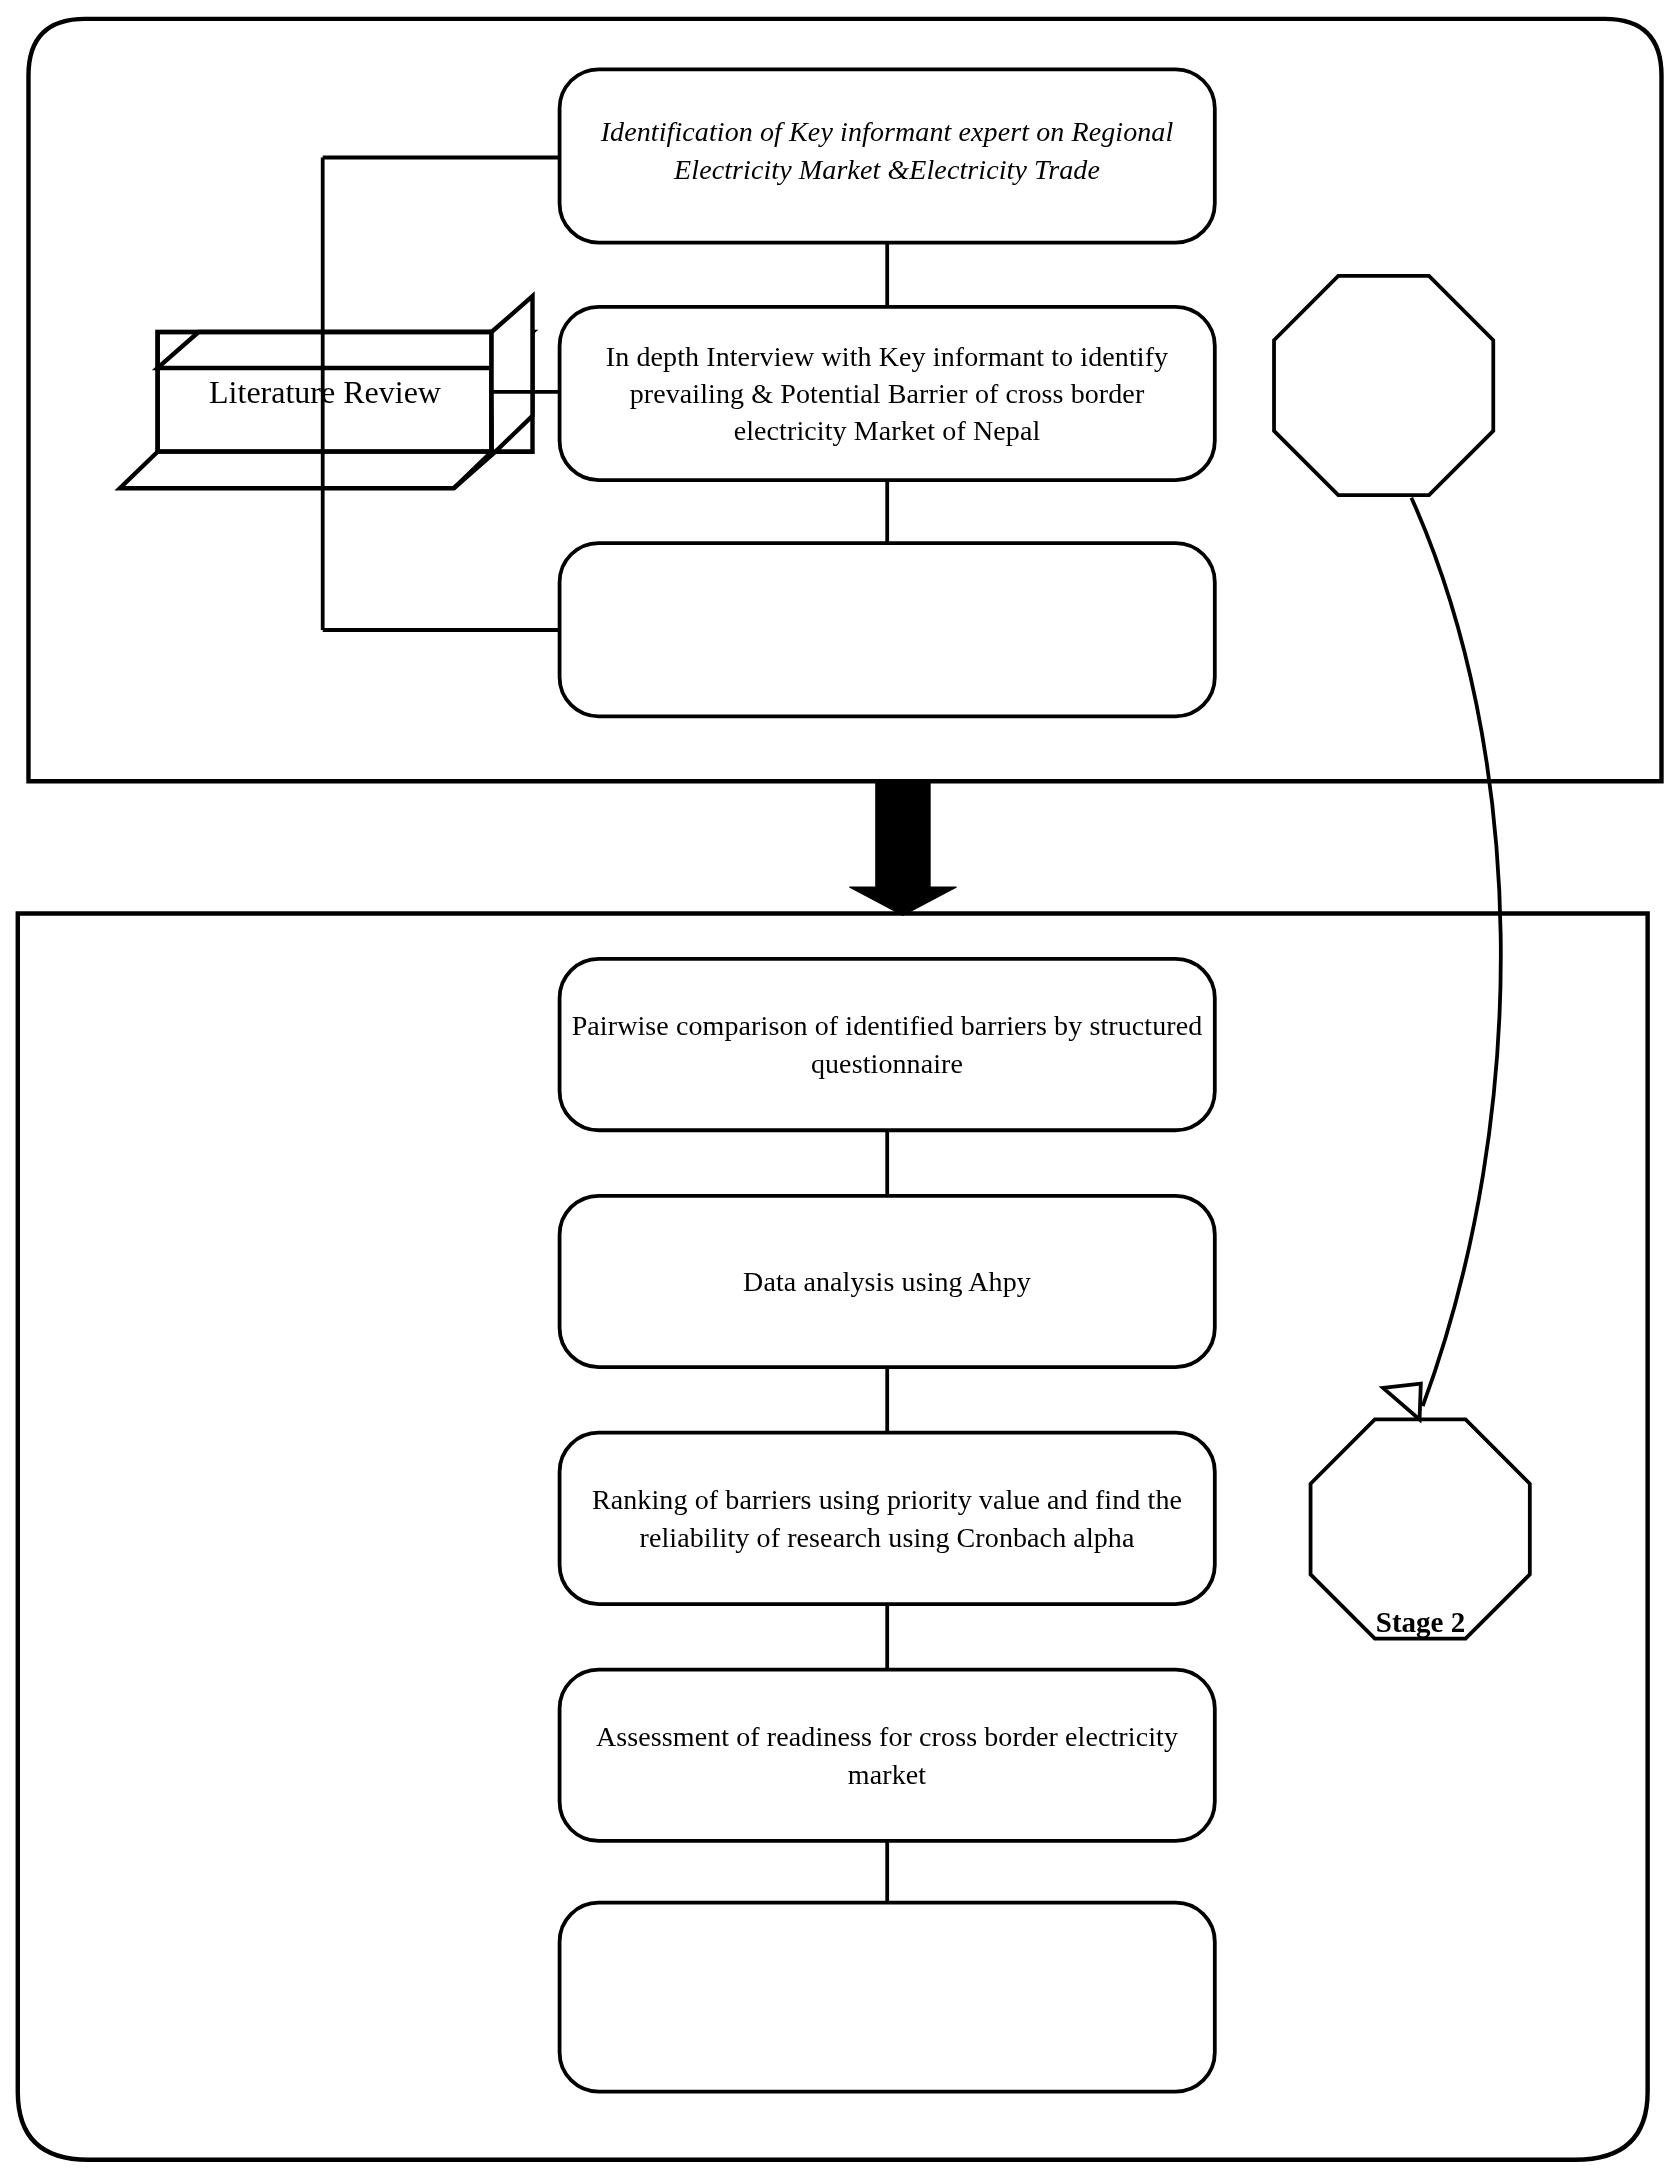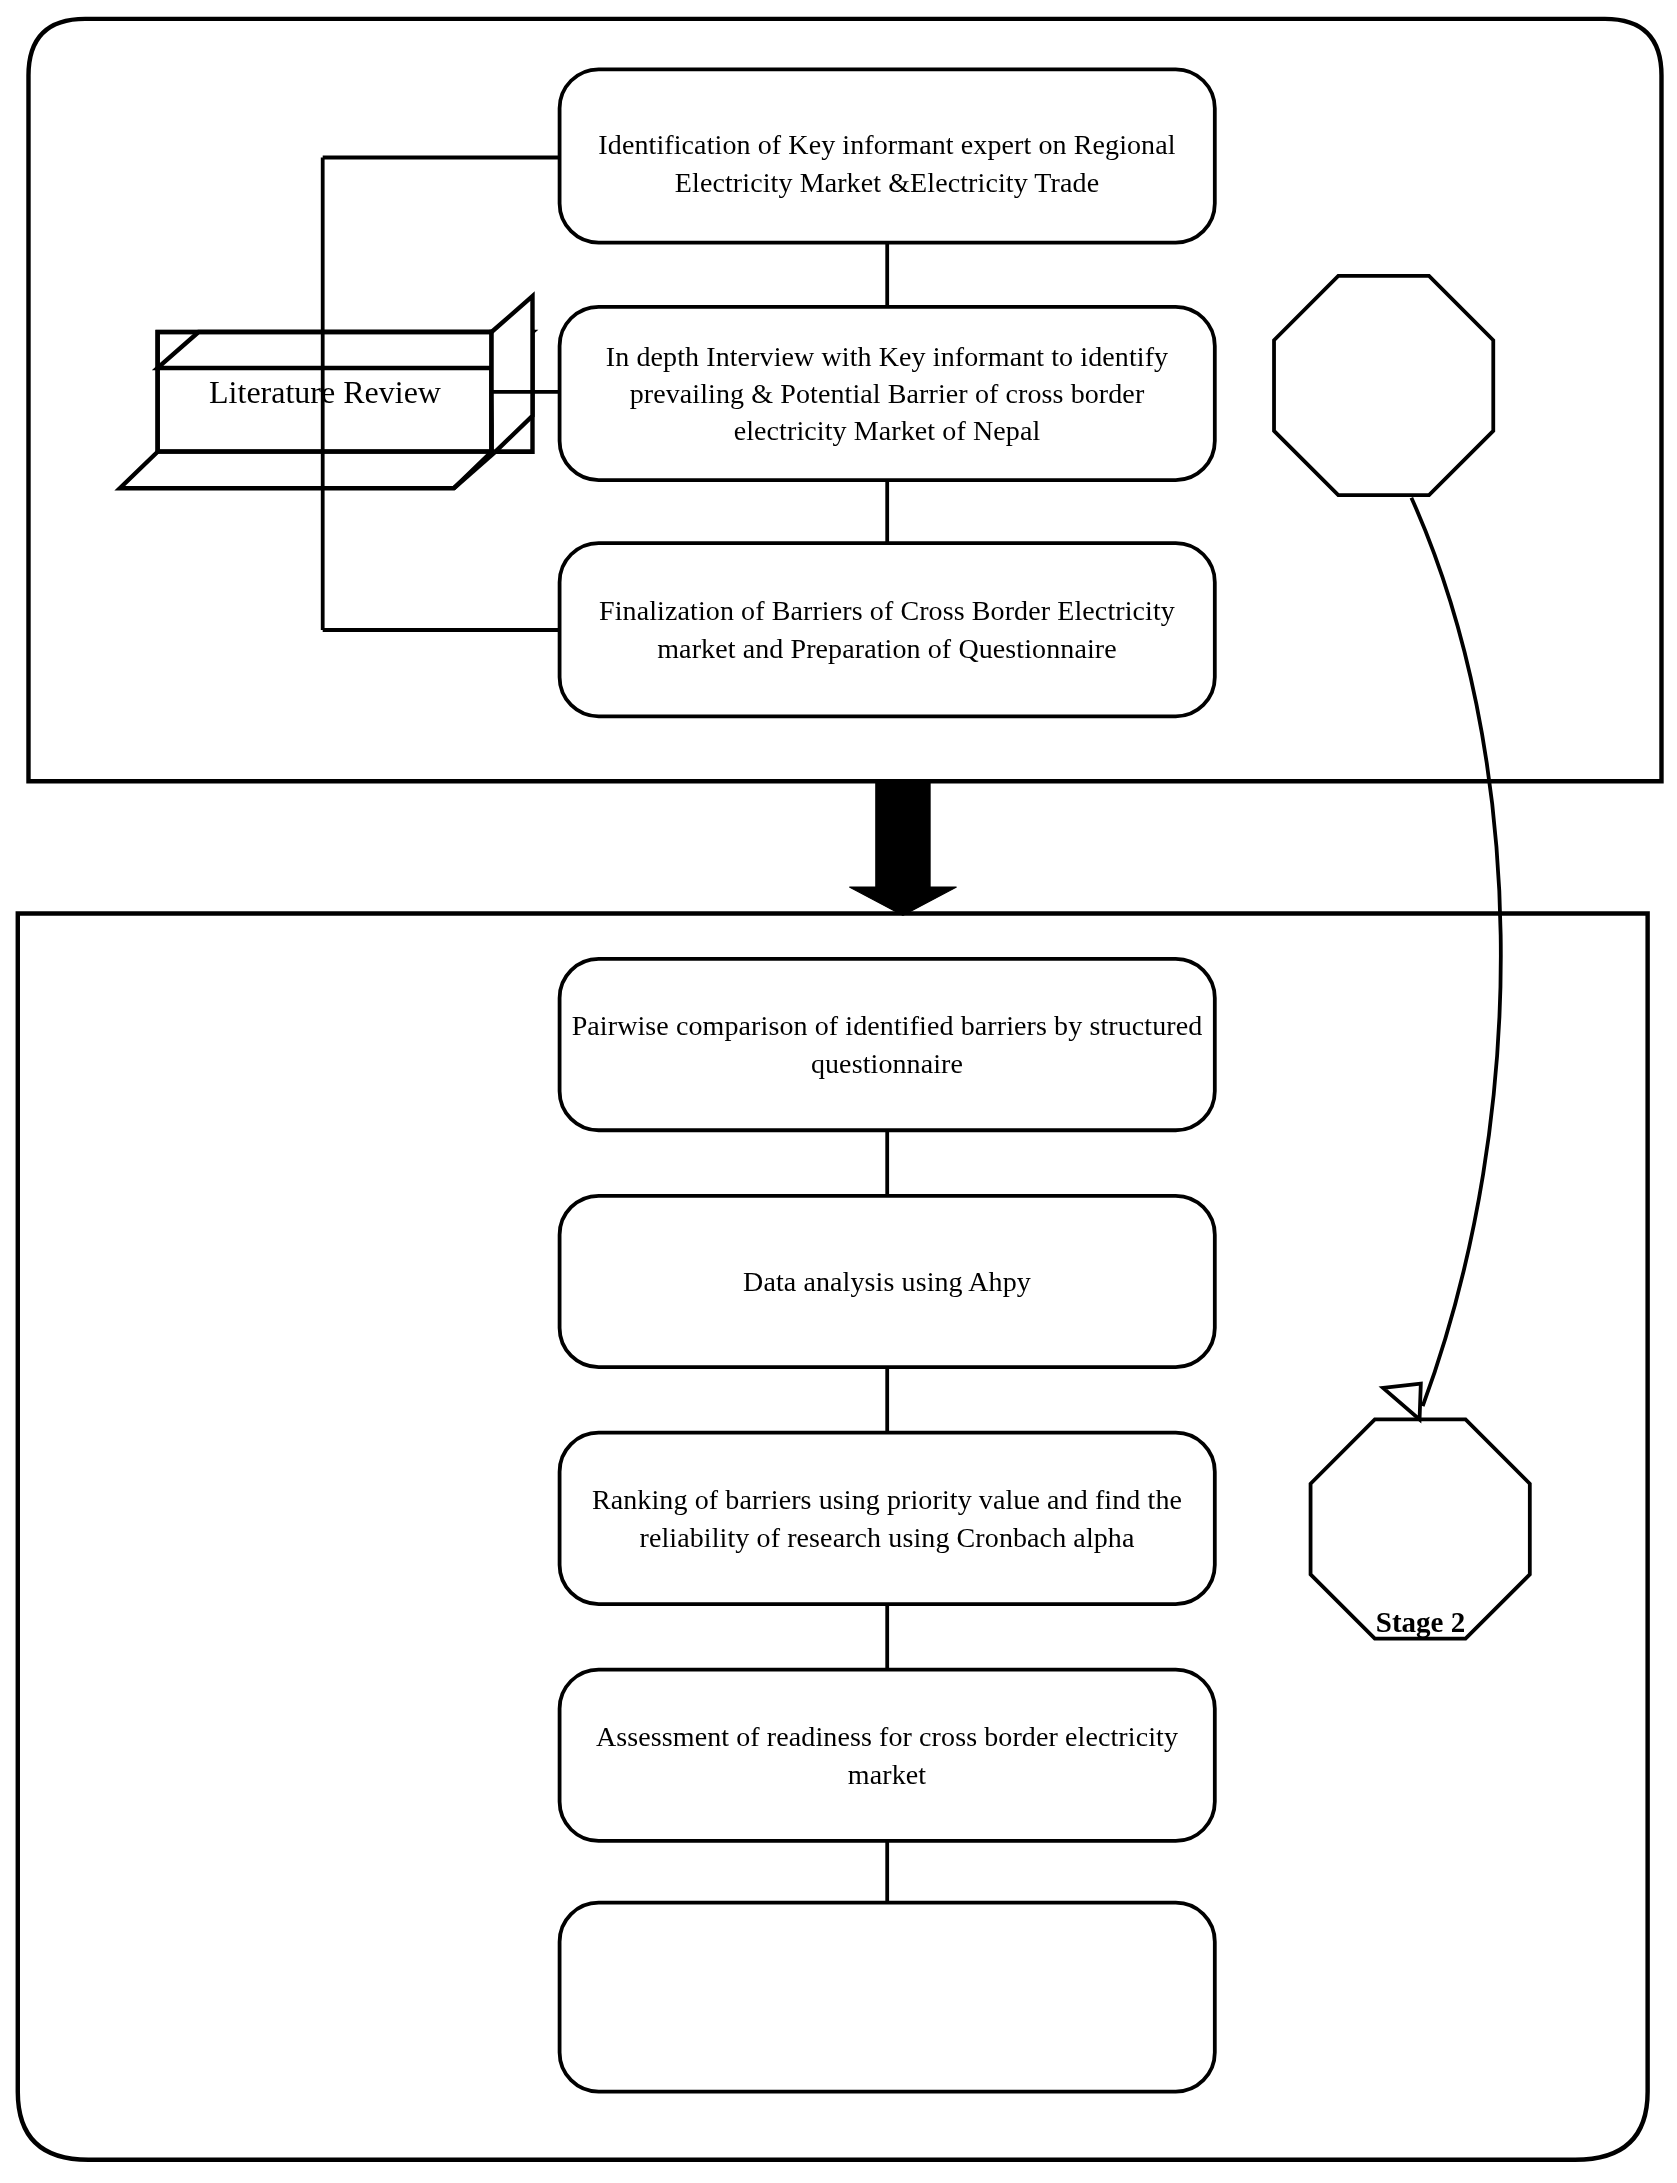--- a/index.html
+++ b/index.html
@@ -103,28 +103,25 @@
 
     <path d="M 2240 790 C 2420 1190 2432 1760 2258 2232" fill="none" stroke="#000000" stroke-width="6"></path>
     <polygon points="2253,2253 2255,2196 2195,2203" fill="#ffffff" stroke="#000000" stroke-width="6" stroke-linejoin="miter"></polygon>
 
   </svg>
 
   <div class="lit-text" style="left:158px;top:332px;width:334px;height:120px;">
     <span>Literature Review</span>
   </div>
 
-  <div class="node-text" style="left:570px;top:77px;width:634px;height:173px;">
+  <div class="node-text" style="left:570px;top:64px;width:634px;height:173px;font-style:italic;">
     <span>Identification of Key informant expert on Regional Electricity Market &amp;Electricity Trade</span>
   </div>
   <div class="node-text" style="left:570px;top:307px;width:634px;height:173px;">
     <span>In depth Interview with Key informant to identify prevailing &amp; Potential Barrier of cross border electricity Market of Nepal</span>
-  </div>
-  <div class="node-text" style="left:570px;top:543px;width:634px;height:173px;">
-    <span>Finalization of Barriers of Cross Border Electricity market and Preparation of Questionnaire</span>
   </div>
 
 
   <div class="node-text" style="left:570px;top:959px;width:634px;height:171px;">
     <span>Pairwise comparison of identified barriers by structured questionnaire</span>
   </div>
   <div class="node-text" style="left:570px;top:1433px;width:634px;height:171px;">
     <span>Ranking of barriers using priority value and find the reliability of research using Cronbach alpha</span>
   </div>
   <div class="node-text" style="left:570px;top:1196px;width:634px;height:171px;">

